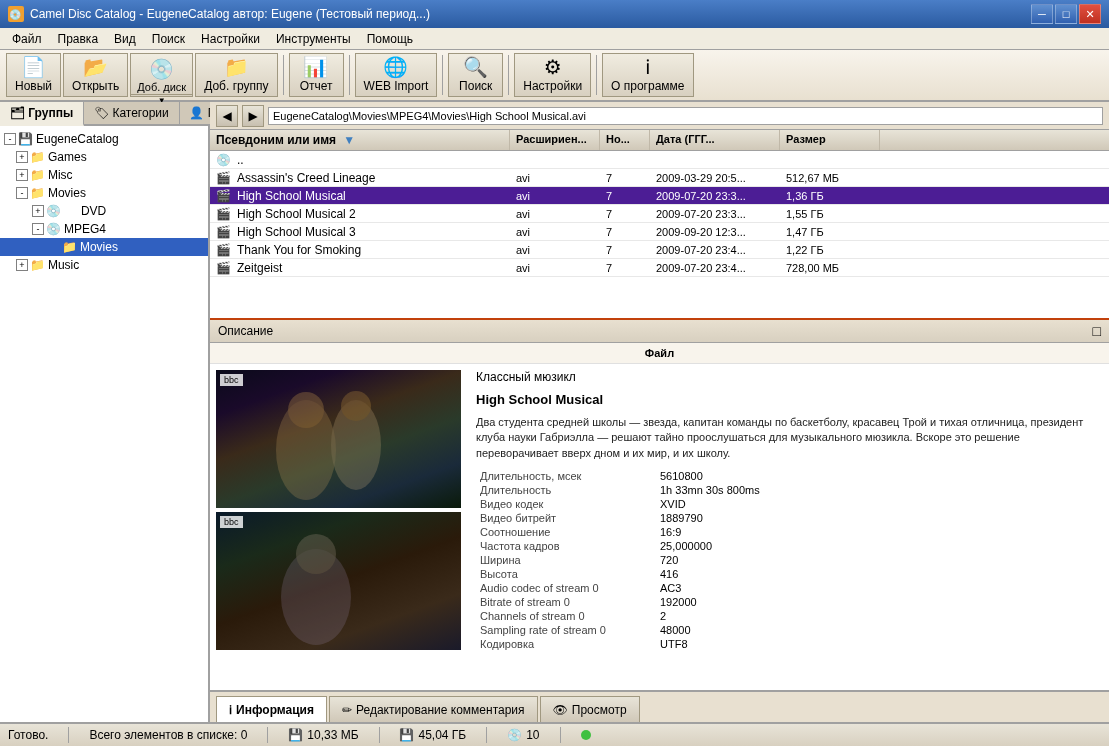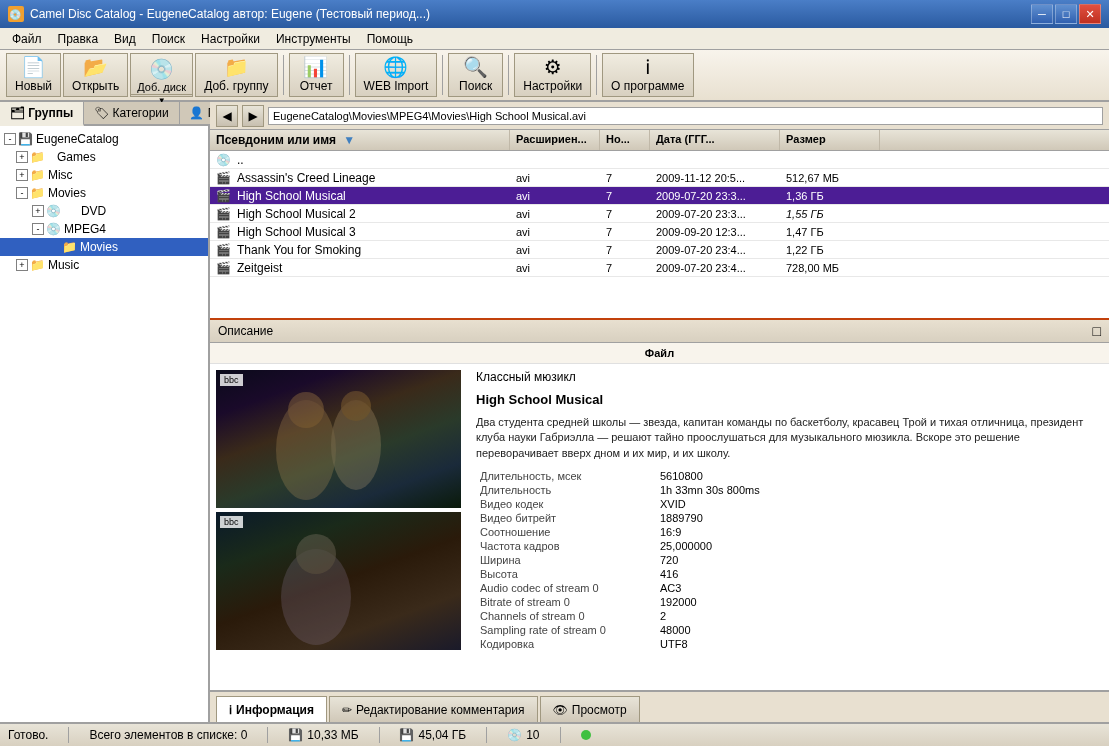--- a/index.html
+++ b/index.html
@@ -393,21 +393,21 @@
 
       <div class="tree-item">
         <span class="tree-expand">-</span>
         <span>💾</span>
         <span style="margin-left:3px;">EugeneCatalog</span>
       </div>
 
       <div class="tree-item indent-1">
         <span class="tree-expand">+</span>
         <span>📁</span>
-        <span style="margin-left:12px;">Games</span>
+        <span style="margin-left:3px;">Games</span>
       </div>
 
       <div class="tree-item indent-1">
         <span class="tree-expand">+</span>
         <span>📁</span>
         <span style="margin-left:3px;">Misc</span>
       </div>
 
       <div class="tree-item indent-1">
         <span class="tree-expand">-</span>
@@ -471,21 +471,21 @@
         <div class="file-cell" style="width:100px;"></div>
       </div>
 
       <div class="file-row">
         <div class="file-cell" style="width:300px;">
           <span class="file-cell-icon">🎬</span>
           <span>Assassin's Creed Lineage</span>
         </div>
         <div class="file-cell" style="width:90px;">avi</div>
         <div class="file-cell" style="width:50px;">7</div>
-        <div class="file-cell" style="width:130px;">2009-11-12 20:5...</div>
+        <div class="file-cell" style="width:130px;">2009-03-29 20:5...</div>
         <div class="file-cell" style="width:100px;">512,67 МБ</div>
       </div>
 
       <div class="file-row selected">
         <div class="file-cell" style="width:300px;">
           <span class="file-cell-icon">🎬</span>
           <span>High School Musical</span>
         </div>
         <div class="file-cell" style="width:90px;">avi</div>
         <div class="file-cell" style="width:50px;">7</div>
@@ -494,21 +494,21 @@
       </div>
 
       <div class="file-row">
         <div class="file-cell" style="width:300px;">
           <span class="file-cell-icon">🎬</span>
           <span>High School Musical 2</span>
         </div>
         <div class="file-cell" style="width:90px;">avi</div>
         <div class="file-cell" style="width:50px;">7</div>
         <div class="file-cell" style="width:130px;">2009-07-20 23:3...</div>
-        <div class="file-cell" style="width:100px;font-style:italic;">1,55 ГБ</div>
+        <div class="file-cell" style="width:100px;">1,55 ГБ</div>
       </div>
 
       <div class="file-row">
         <div class="file-cell" style="width:300px;">
           <span class="file-cell-icon">🎬</span>
           <span>High School Musical 3</span>
         </div>
         <div class="file-cell" style="width:90px;">avi</div>
         <div class="file-cell" style="width:50px;">7</div>
         <div class="file-cell" style="width:130px;">2009-09-20 12:3...</div>

